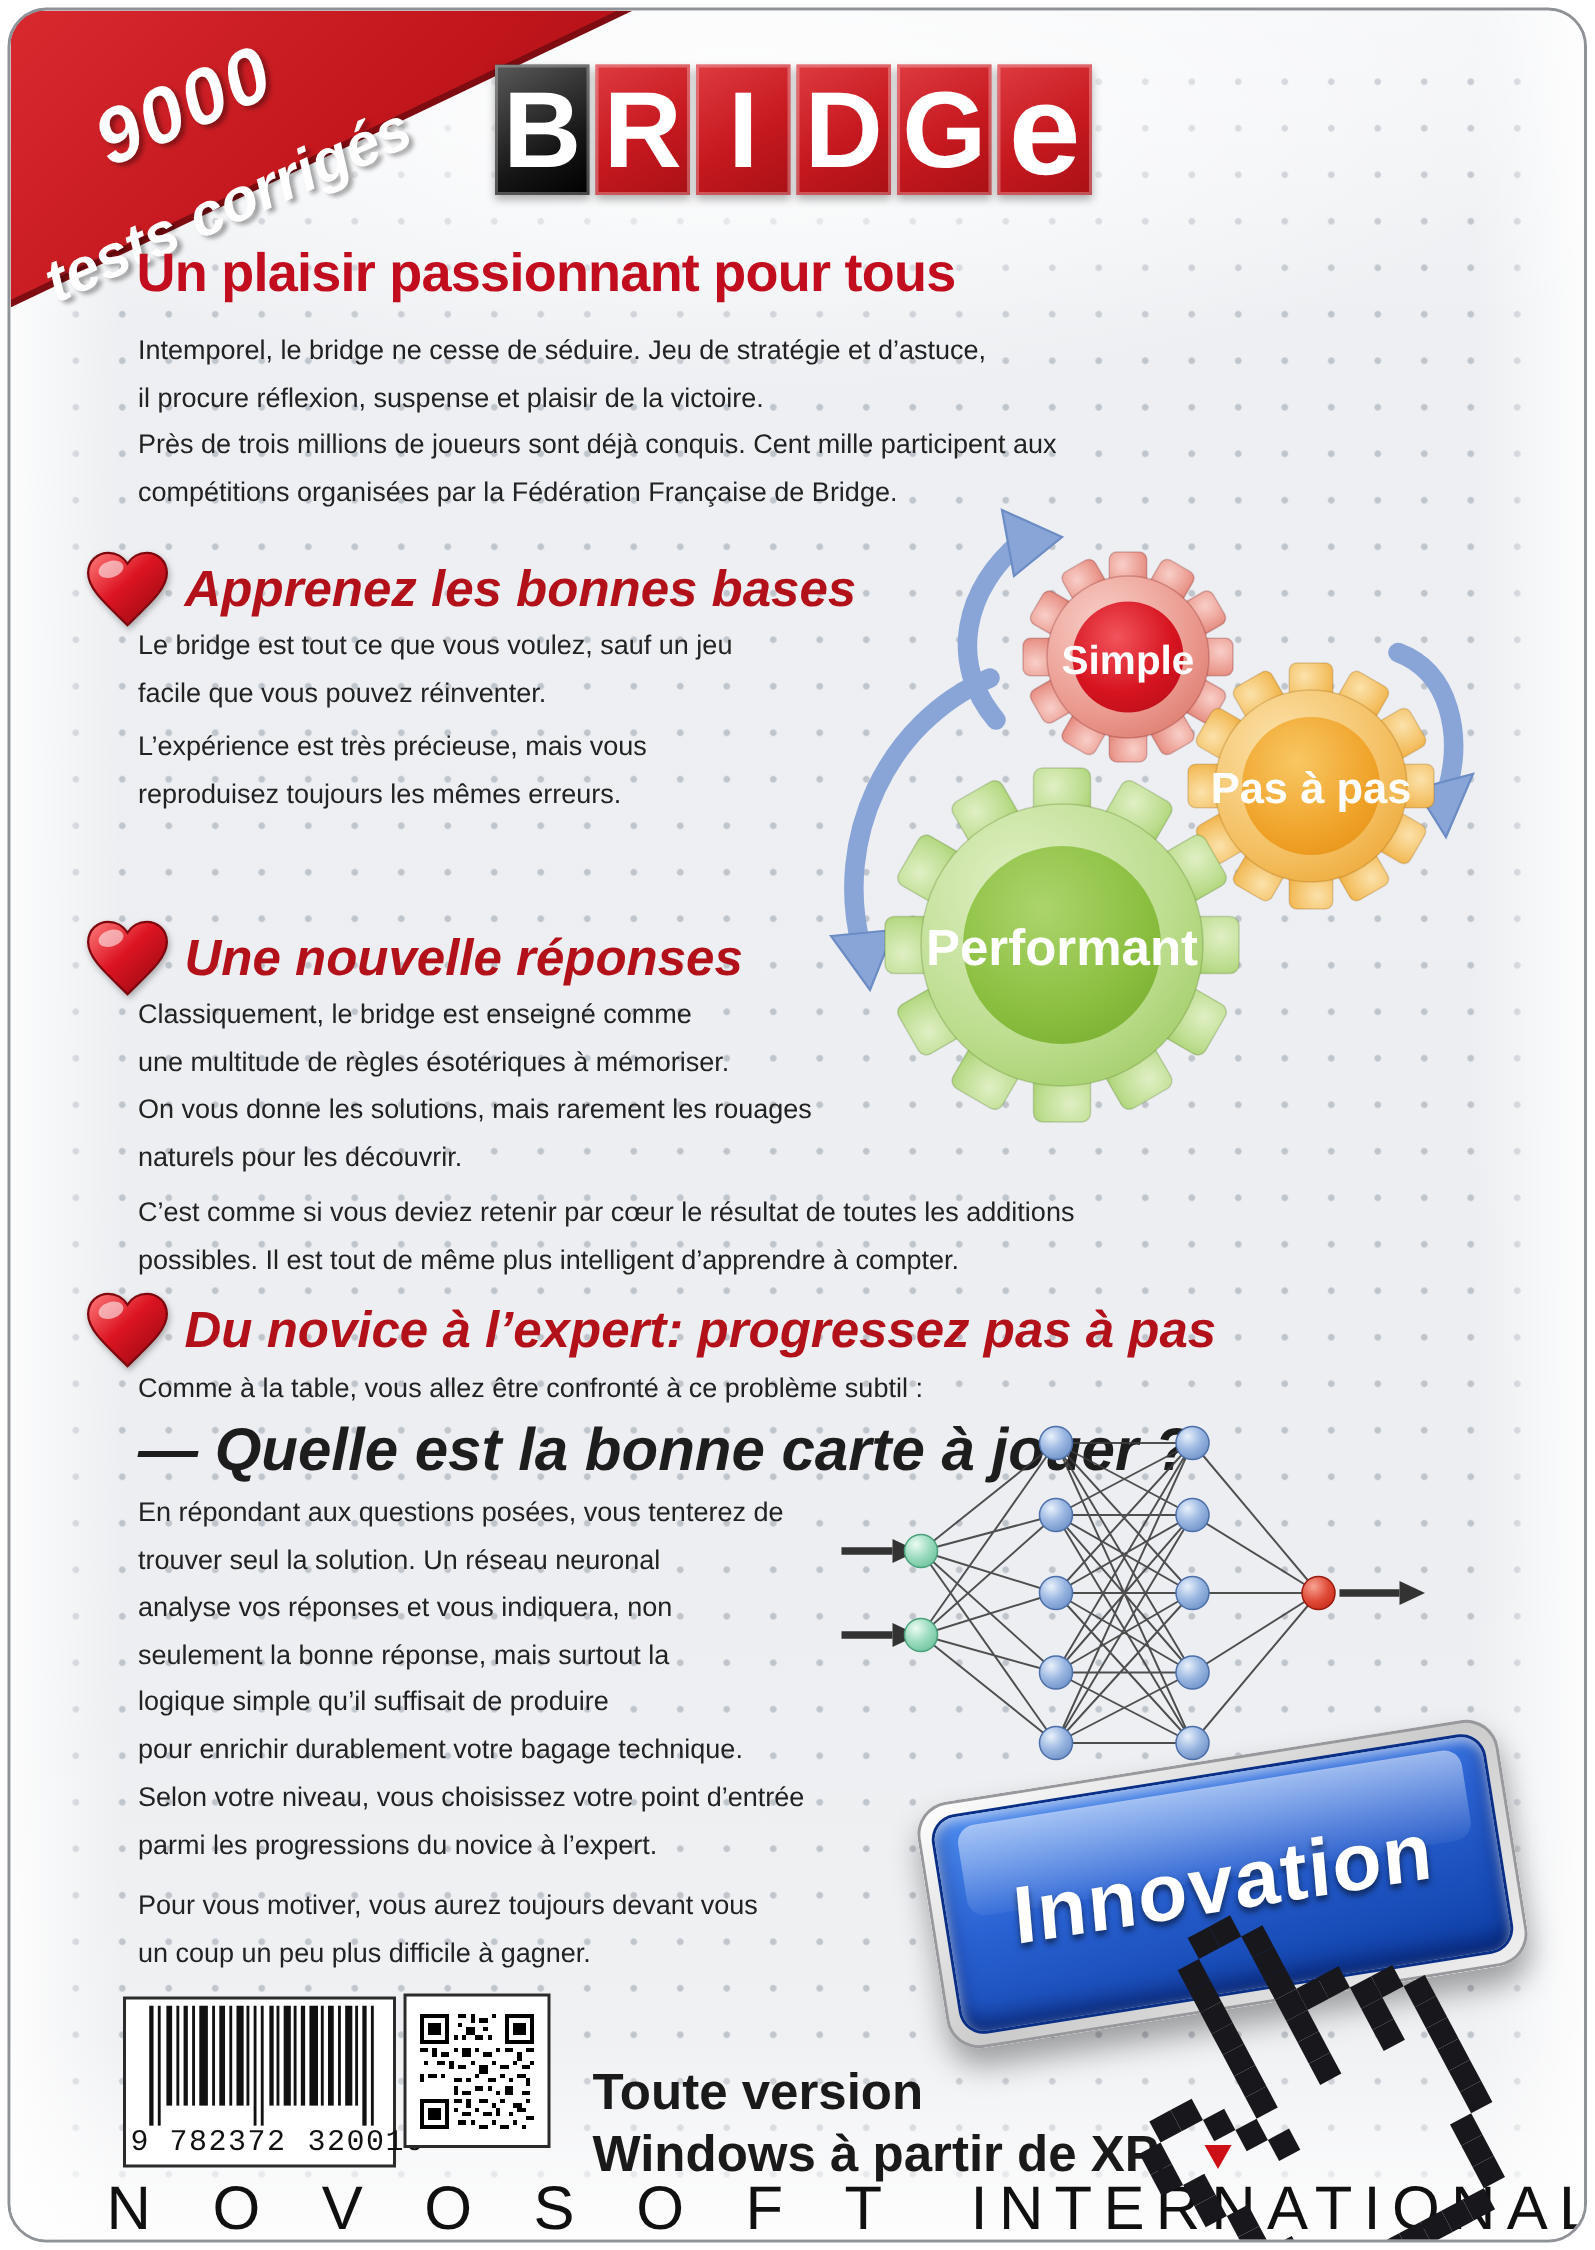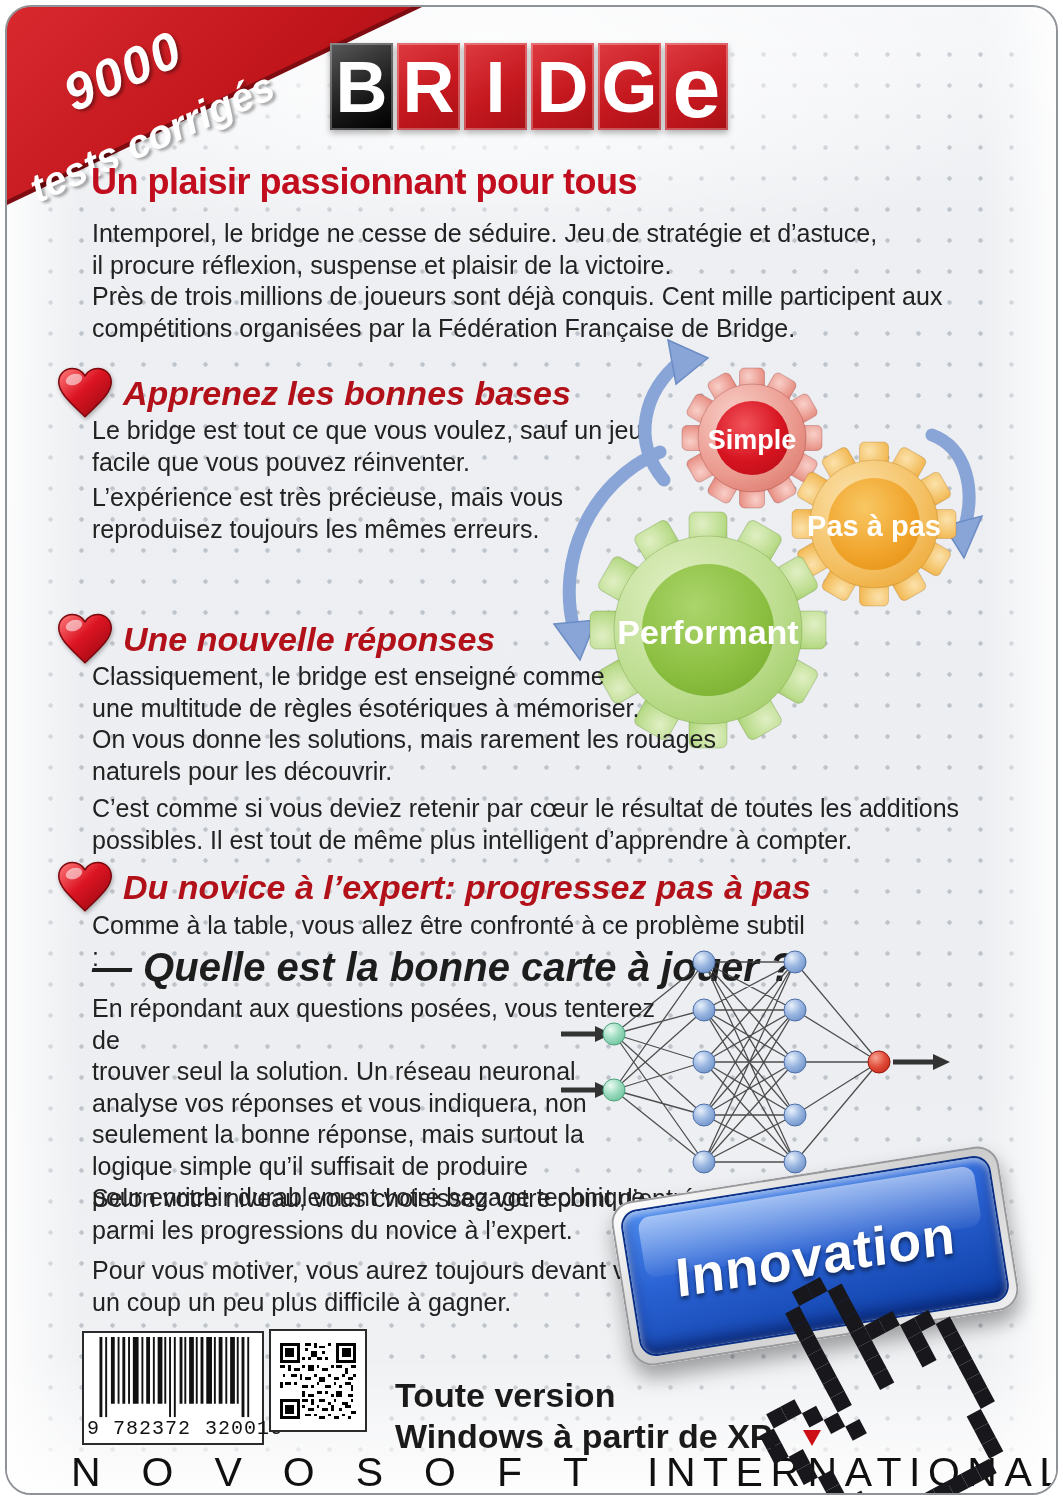--- a/index.html
+++ b/index.html
@@ -25,21 +25,21 @@
   
   .logo{position:absolute;left:323px;top:36px;display:flex;gap:4px;filter:drop-shadow(0 3px 3px rgba(0,0,0,.3));}
   .tile{width:63px;height:87px;display:flex;align-items:center;justify-content:center;
         color:#fff;font-weight:700;font-size:72px;
         background:linear-gradient(150deg,#de3b41 0%,#c6181f 55%,#a91116 100%);
         box-shadow:inset 0 0 0 2px rgba(255,255,255,.28);}
   .tile.black{background:linear-gradient(150deg,#5a5a5a 0%,#151515 65%,#000 100%);}
   .tile.last span{font-size:86px;line-height:60px;}
   
   .title{position:absolute;left:84px;top:154px;font-size:36px;font-weight:700;color:#c20d1e;letter-spacing:-.5px;}
-  .p{position:absolute;white-space:pre-line;font-size:25px;line-height:31.5px;color:#222;}
+  .p{position:absolute;white-space:pre-line;font-size:18px;line-height:31.5px;color:#222;}
   .intro{left:85px;top:211px;width:910px;}
   .sec-head{position:absolute;left:48px;display:flex;align-items:center;gap:8px;font-style:italic;}
   .sec-head .txt{font-size:34px;font-weight:700;color:#b31119;}
   .heart{width:60px;height:56px;flex:0 0 auto;filter:drop-shadow(1px 2px 2px rgba(0,0,0,.3));}
   .q{position:absolute;left:85px;top:938px;font-size:40px;font-weight:700;font-style:italic;color:#1d1d1d;}
   
   .gears-svg{position:absolute;left:505px;top:323px;}
   .nn-svg{position:absolute;left:548px;top:928px;}
   
   .innov{position:absolute;left:612px;top:1166px;width:392px;height:166px;transform:rotate(-9deg);}

